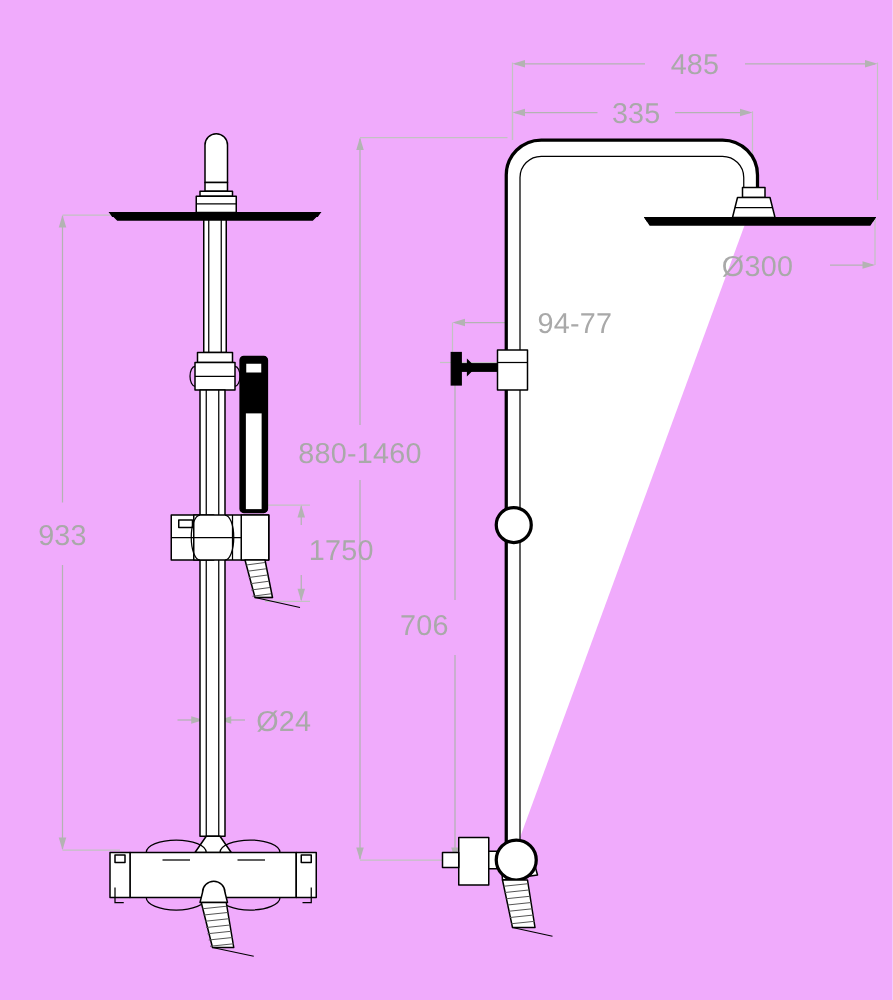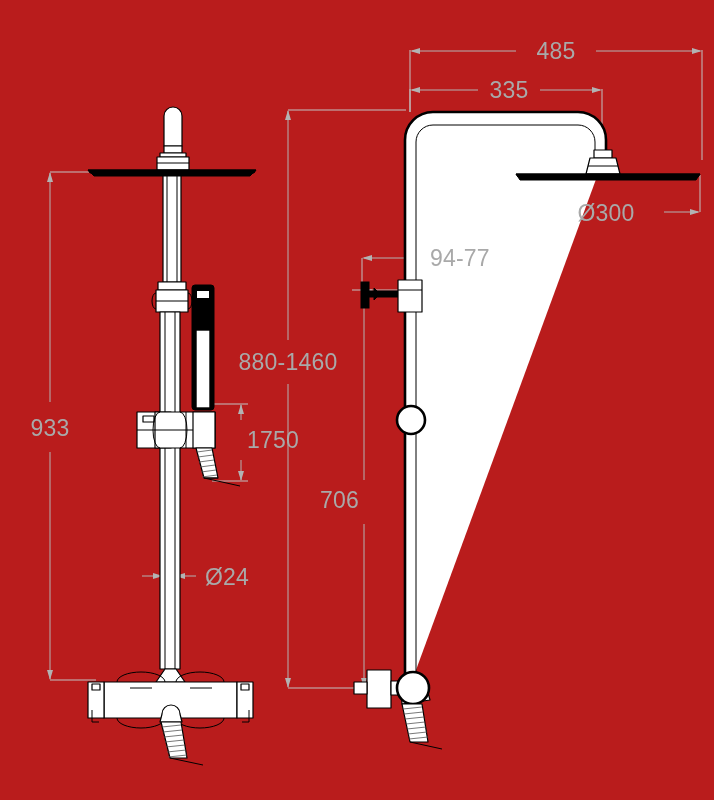--- a/index.html
+++ b/index.html
@@ -11,21 +11,21 @@
     width: 714px;
     height: 800px;
     font-family: "Liberation Sans", sans-serif;
     overflow: hidden;
     position: relative;
   }
   #drawing-root {
     position: relative;
     width: 714px;
     height: 800px;
-    background: #b91c1c;
+    background: #f0abfc;
   }
   svg.drawing-canvas {
     position: absolute;
     left: 0;
     top: 0;
     width: 714px;
     height: 800px;
     display: block;
   }
   .dim-text {

